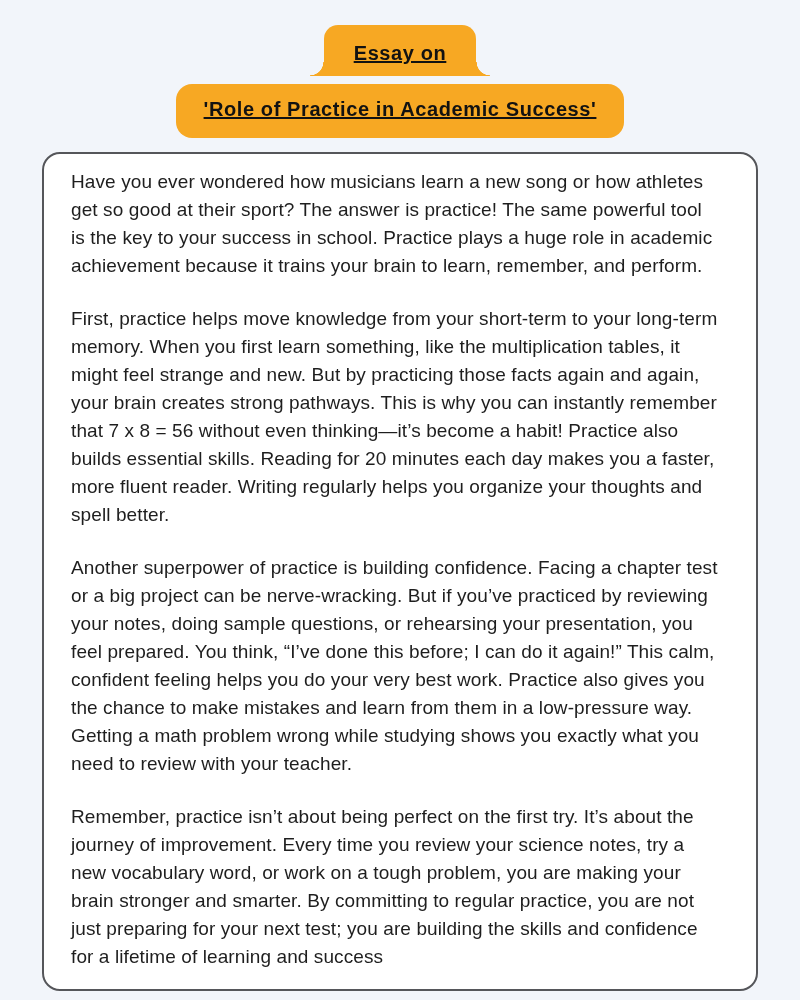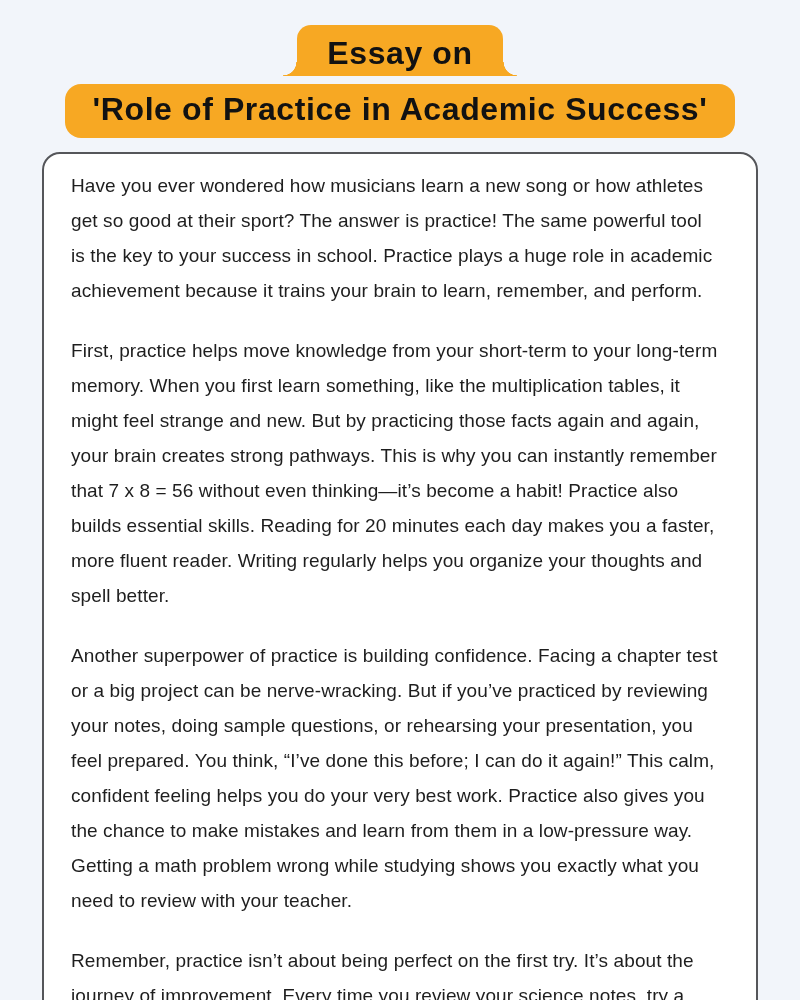--- a/index.html
+++ b/index.html
@@ -48,42 +48,43 @@
     background: radial-gradient(circle 14px at 100% 0, rgba(0,0,0,0) 13px, var(--banner-bg) 13.6px);
   }
   .banner-bar {
     width: fit-content;
     margin: 8px auto;
     background: var(--banner-bg);
     border-radius: 16px;
     padding: 5px 28px 9px;
   }
   .banner-text {
-    font-size: 32px;
+    font-size: 20px;
     line-height: 40px;
     font-weight: 600;
     letter-spacing: 0.6px;
     color: var(--banner-fg);
     white-space: nowrap;
+    text-decoration: underline;
   }
 
   
   .card {
     width: 716px;
     min-height: 800px;
     margin: 14px auto 0;
     background: var(--card-bg);
     border: 2px solid var(--card-border);
     border-radius: 18px;
     padding: 14px 27px 18px;
   }
   .para {
     margin: 0 8px 25px 0;
     font-size: 19px;
-    line-height: 35px;
+    line-height: 28px;
     letter-spacing: 0.1px;
     color: var(--body-fg);
   }
   .para:last-child { margin-bottom: 0; }
 
   
   .footer { margin-top: 11px; text-align: center; }
   .site-name {
     font-size: 32px;
     font-weight: bold;

